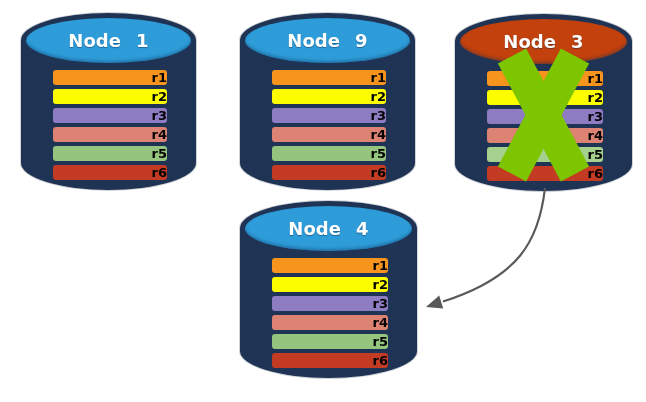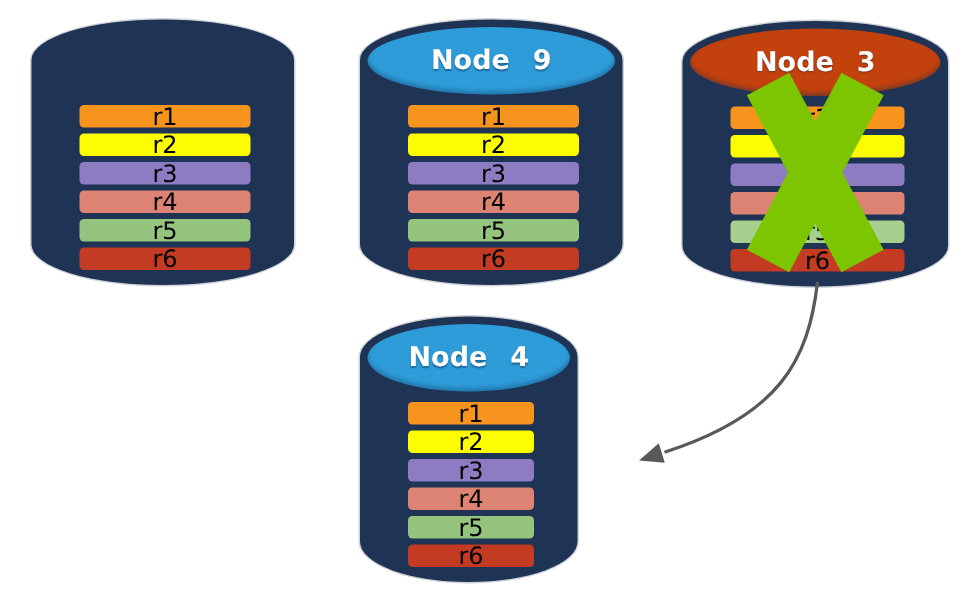--- a/index.html
+++ b/index.html
@@ -50,36 +50,39 @@
     left: 32px; right: 29px; top: 62px;
     display: flex;
     flex-direction: column;
     gap: 4px;
   }
 
   .row {
     height: 15px;
     line-height: 15px;
     border-radius: 3px;
-    text-align: center;
-    font-size: 16px;
-    font-weight: normal;
+    text-align: right;
+    font-size: 13px;
+    font-weight: bold;
     color: #000000;
   }
 
   
   .overlay { position: absolute; pointer-events: none; }
 </style>
 </head>
 <body>
 
 <div class="stage">
 
   <div class="node" style="left:21px; top:8px;">
     <div class="cyl-body" style="background: rgb(31, 51, 85);"></div>
+    <div class="cyl-top" style="background: rgb(46, 156, 216);">
+      <span class="node-label">Node 1</span>
+    </div>
     <div class="rows">
       <div class="row" style="background: rgb(247, 148, 30);">r1</div>
       <div class="row" style="background: rgb(252, 254, 0);">r2</div>
       <div class="row" style="background: rgb(142, 124, 195);">r3</div>
       <div class="row" style="background: rgb(220, 131, 115);">r4</div>
       <div class="row" style="background: rgb(148, 196, 126);">r5</div>
       <div class="row" style="background: rgb(194, 59, 34);">r6</div>
     </div>
   </div>
 
@@ -116,21 +119,21 @@
   <svg class="overlay" style="left:489px; top:47px;" width="108" height="136" aria-hidden="true">
     <line x1="23" y1="9" x2="86" y2="127" stroke-width="32" stroke="#7CC500"></line>
     <line x1="86" y1="9" x2="23" y2="127" stroke-width="32" stroke="#7CC500"></line>
   </svg>
 
   <svg class="overlay" style="left:415px; top:183px;" width="150" height="135" aria-hidden="true">
     <path d="M130,5 C124,58 104,94 28,118.5" fill="none" stroke-width="2.2" stroke="#595959"></path>
     <polygon points="11,124 24.2,112.5 28.2,125.5" fill="#595959"></polygon>
   </svg>
 
-  <div class="node" style="left:240px; top:206px; width:145px;">
+  <div class="node" style="left:240px; top:196px; width:177px;">
     <div class="cyl-body" style="background: rgb(31, 51, 85);"></div>
     <div class="cyl-top" style="background: rgb(46, 156, 216);">
       <span class="node-label">Node 4</span>
     </div>
     <div class="rows">
       <div class="row" style="background: rgb(247, 148, 30);">r1</div>
       <div class="row" style="background: rgb(252, 254, 0);">r2</div>
       <div class="row" style="background: rgb(142, 124, 195);">r3</div>
       <div class="row" style="background: rgb(220, 131, 115);">r4</div>
       <div class="row" style="background: rgb(148, 196, 126);">r5</div>

